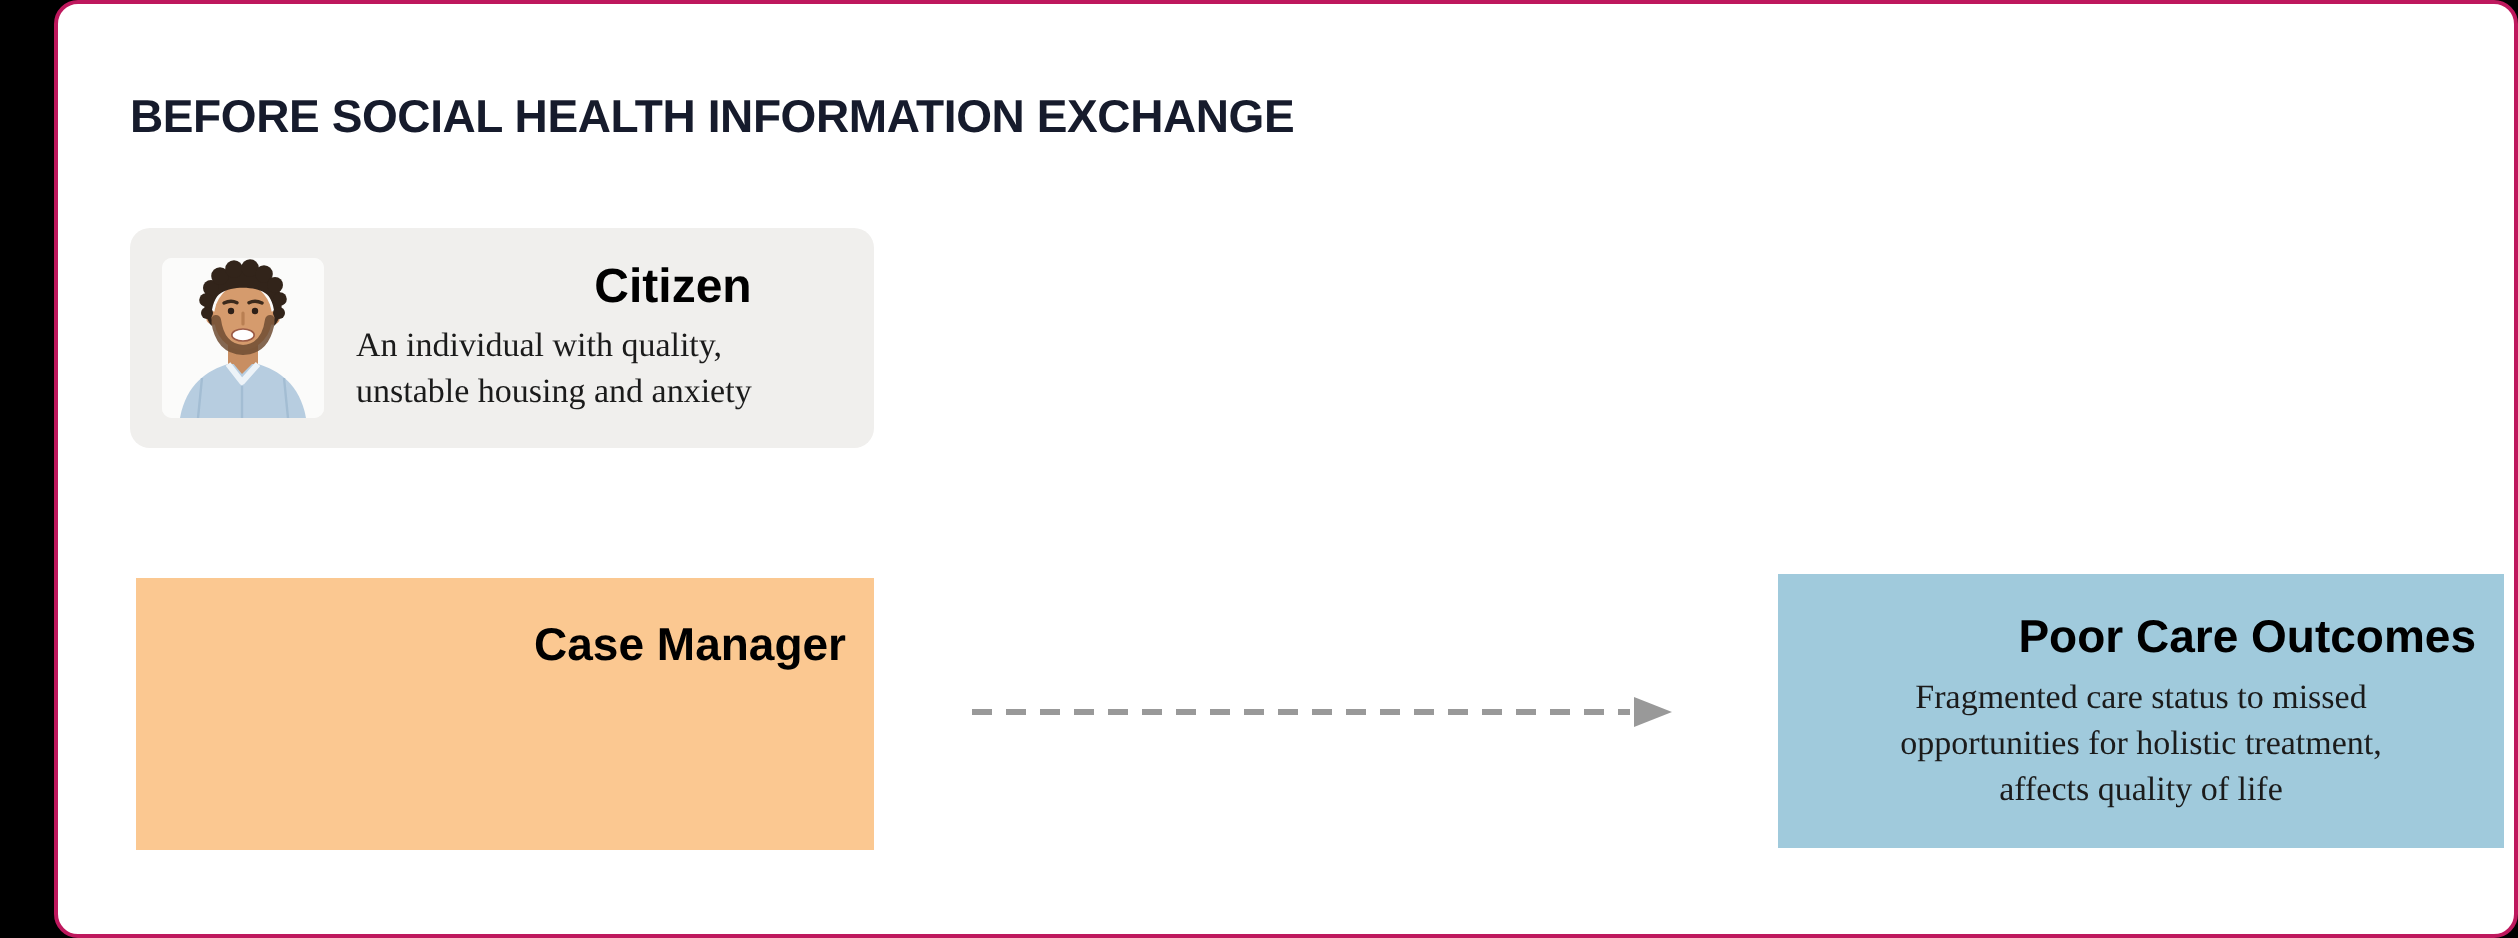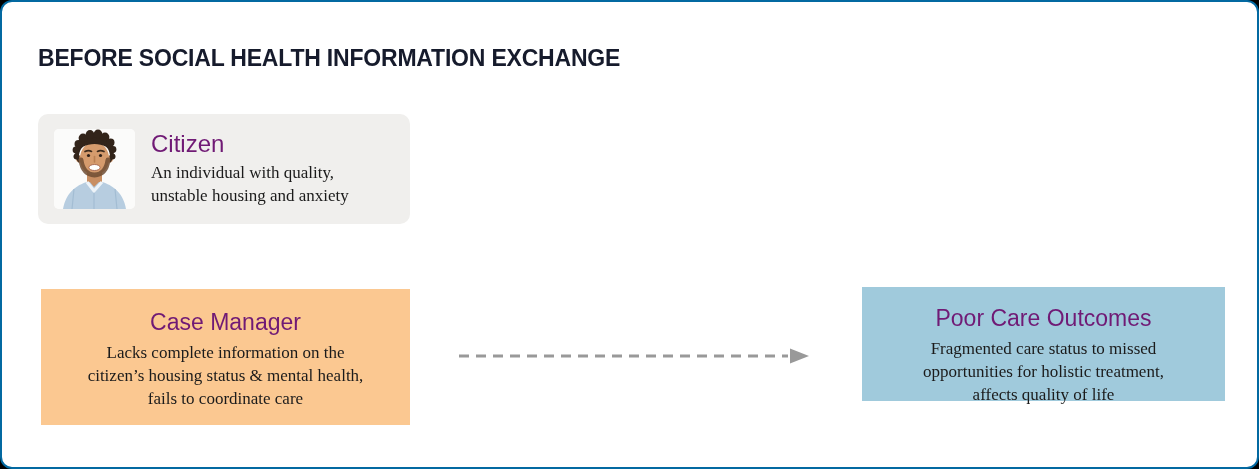--- a/index.html
+++ b/index.html
@@ -5,44 +5,46 @@
   html, body { margin: 0; padding: 0; }
   body {
     width: 1259px; height: 469px;
     background: #000;
     position: relative;
     font-family: "Liberation Sans", sans-serif;
   }
   .page {
     position: absolute; inset: 0;
     background: #ffffff;
-    border: 2px solid #0369a1;
+    border: 2px solid #be185d;
     border-radius: 12px;
     box-sizing: border-box;
     overflow: hidden;
+    margin-left: 27px;
   }
   .page-title {
     position: absolute;
     left: 36px; top: 43px;
     margin: 0;
     font-size: 23px;
     font-weight: bold;
     letter-spacing: -0.2px;
     color: #161b2c;
   }
   .card {
     position: absolute;
     box-sizing: border-box;
     border-radius: 0;
   }
   .card-title {
     font-size: 24px;
-    font-weight: normal;
-    color: #701a75;
+    font-weight: bold;
+    color: #000000;
     line-height: 1.1;
+    text-align: right;
   }
   .card-desc {
     font-family: "Liberation Serif", "DejaVu Serif", serif;
     font-size: 17px;
     line-height: 1.33;
     color: #1b1b1b;
     white-space: pre-line;
   }
   
   .citizen-card {
@@ -68,21 +70,21 @@
   .center-text { text-align: center; }
   .case-manager-card {
     left: 39px; top: 287px;
     width: 369px; height: 136px;
     background: #fbc891;
     padding: 21px 14px 0 14px;
   }
   .case-manager-card .card-title { margin-bottom: 7px; font-size: 23px; }
   .outcomes-card {
     left: 860px; top: 285px;
-    width: 363px; height: 114px;
+    width: 363px; height: 137px;
     background: #a0cadc;
     padding: 19px 14px 0 14px;
   }
   .outcomes-card .card-title { margin-bottom: 7px; font-size: 23px; }
   
   .arrow-svg {
     position: absolute;
     left: 452px; top: 341px;
     width: 362px; height: 26px;
   }
@@ -136,23 +138,20 @@
     </div>
     <div class="card-text">
       <div class="card-title">Citizen</div>
       <div class="card-desc">An individual with quality,
 unstable housing and anxiety</div>
     </div>
   </div>
 
   <div class="card case-manager-card center-text">
     <div class="card-title">Case Manager</div>
-    <div class="card-desc">Lacks complete information on the
-citizen’s housing status &amp; mental health,
-fails to coordinate care</div>
   </div>
 
   <svg class="arrow-svg" viewBox="0 0 362 26" xmlns="http://www.w3.org/2000/svg">
     <line x1="5" y1="13" x2="334" y2="13" stroke="#999999" stroke-width="3" stroke-dasharray="10 7"></line>
     <path d="M336,5.5 L355,13 L336,20.5 Z" fill="#999999"></path>
   </svg>
 
   <div class="card outcomes-card center-text">
     <div class="card-title">Poor Care Outcomes</div>
     <div class="card-desc">Fragmented care status to missed

